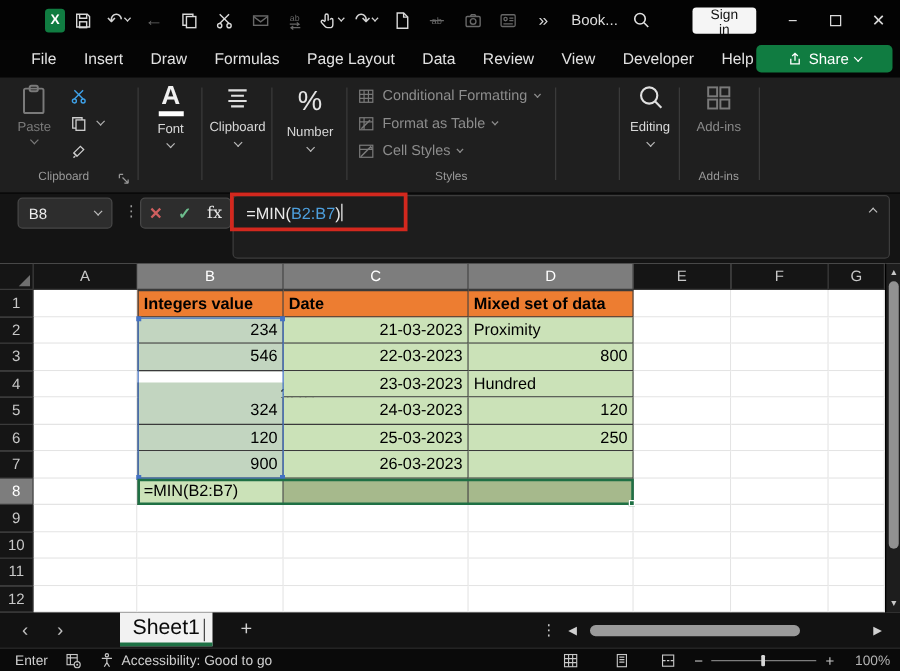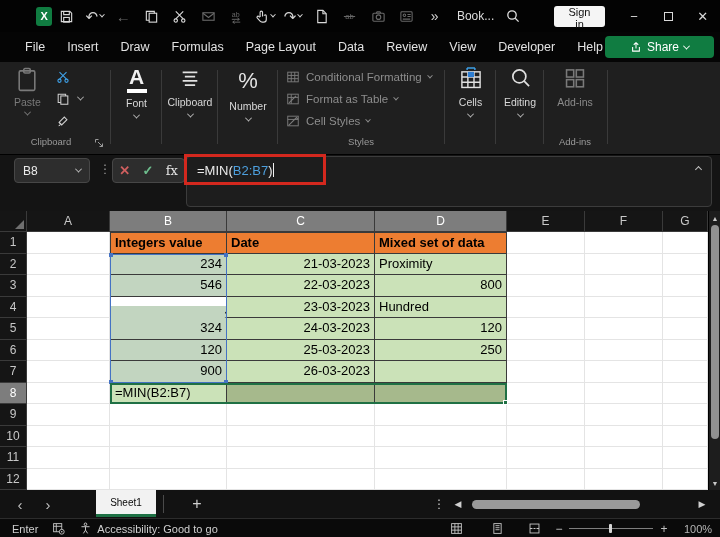--- a/index.html
+++ b/index.html
@@ -91,21 +91,21 @@
   .bh.tl{left:-2px;top:-2px;} .bh.tr{right:-2px;top:-2px;} .bh.bl2{left:-2px;bottom:-2px;} .bh.br{right:-2px;bottom:-2px;}
   .range-green{border:2px solid #1F7044;pointer-events:none;z-index:3;}
   .fill-handle{position:absolute;right:-3px;bottom:-3px;width:5px;height:5px;background:#1F7044;border:1px solid #fff;pointer-events:auto;}
   .vsb{position:absolute;left:708px;top:0;width:12px;height:279px;background:#1d1d1d;border-left:1px solid #000;}
   .vsb .arr{position:absolute;left:0;width:12px;height:12px;color:#c8c8c8;font-size:7px;display:flex;align-items:center;justify-content:center;}
   .vsb-thumb{position:absolute;left:2px;top:14px;width:8px;height:214px;background:#919191;border-radius:4px;}
 
   
   .sheetbar{position:absolute;left:0;top:490px;width:720px;height:28px;background:#121212;}
   .sb-nav{position:absolute;top:0;height:28px;display:flex;align-items:center;justify-content:center;width:24px;color:#c0c0c0;font-size:15px;}
-  .sheet-tab{position:absolute;left:96px;top:0;height:27px;min-width:60px;padding:0 10px;background:#f2f2f2;color:#0a0a0a;font-size:10px;display:flex;align-items:center;justify-content:center;border-bottom:3px solid #1E7145;}
+  .sheet-tab{position:absolute;left:96px;top:0;height:27px;min-width:60px;padding:0 10px;background:#f2f2f2;color:#0a0a0a;font-size:17px;display:flex;align-items:center;justify-content:center;border-bottom:3px solid #1E7145;}
   .tab-sep{position:absolute;left:163px;top:5px;height:18px;width:1px;background:#4a4a4a;}
   .add-sheet{position:absolute;left:186px;top:0;height:28px;width:22px;display:flex;align-items:center;justify-content:center;color:#d0d0d0;font-size:16px;}
   .sb-dots{position:absolute;left:432px;top:0;height:28px;width:14px;display:flex;align-items:center;justify-content:center;color:#c8c8c8;font-size:12px;}
   .hsb-arr{position:absolute;top:0;height:28px;width:16px;display:flex;align-items:center;justify-content:center;color:#d0d0d0;font-size:9px;}
   .hsb-thumb{position:absolute;left:472px;top:10px;width:168px;height:9px;background:#9a9a9a;border-radius:5px;}
 
   
   .statusbar{position:absolute;left:0;top:518px;width:720px;height:19px;background:#0a0a0a;border-top:1px solid #2c2c2c;color:#cfcfcf;font-size:11px;}
   .st-left{position:absolute;left:12px;top:0;height:19px;display:flex;align-items:center;gap:14px;}
   .st-item{display:flex;align-items:center;gap:5px;}
@@ -333,30 +333,20 @@
           </svg>
         <span>Cell Styles</span>
           <i class="chev"></i>
       </div>
     </div>
     <div class="grp-label" style="left:286px;width:150px">
         <span>Styles</span>
       </div>
     <div class="rsep" style="left:444px"></div>
 
-    <div class="bigbtn" style="left:446px;width:49px">
-      <svg width="26" height="26" viewBox="0 0 20 20" fill="none" stroke="#e0e0e0" stroke-width="1.1">
-          <path d="M7 1.5h6M7 1.5v1.5M13 1.5v1.5" stroke="#3EA1E8"></path>
-          <rect x="3" y="4.5" width="14" height="12"></rect>
-          <path d="M3 8.5h14M3 12.5h14M7.6 4.5v12M12.3 4.5v12"></path>
-          <rect x="7.6" y="4.5" width="4.7" height="4" fill="#2D7DD2" stroke="none"></rect>
-        </svg>
-      <span class="blabel">Cells</span>
-      <i class="chev"></i>
-    </div>
     <div class="rsep" style="left:495px"></div>
 
     <div class="bigbtn" style="left:497px;width:46px">
       <svg width="24" height="26" viewBox="0 0 18 20" fill="none" stroke="#e0e0e0" stroke-width="1.3">
           <circle cx="8.5" cy="8" r="5"></circle>
           <line x1="12.2" y1="11.7" x2="16" y2="15.5"></line>
         </svg>
       <span class="blabel">Editing</span>
       <i class="chev"></i>
     </div>

